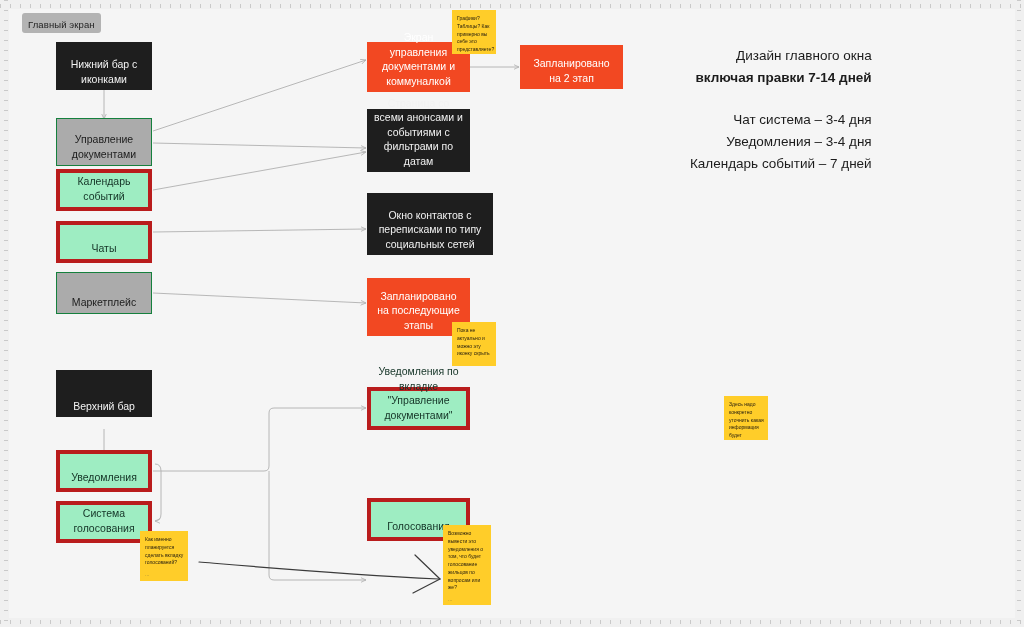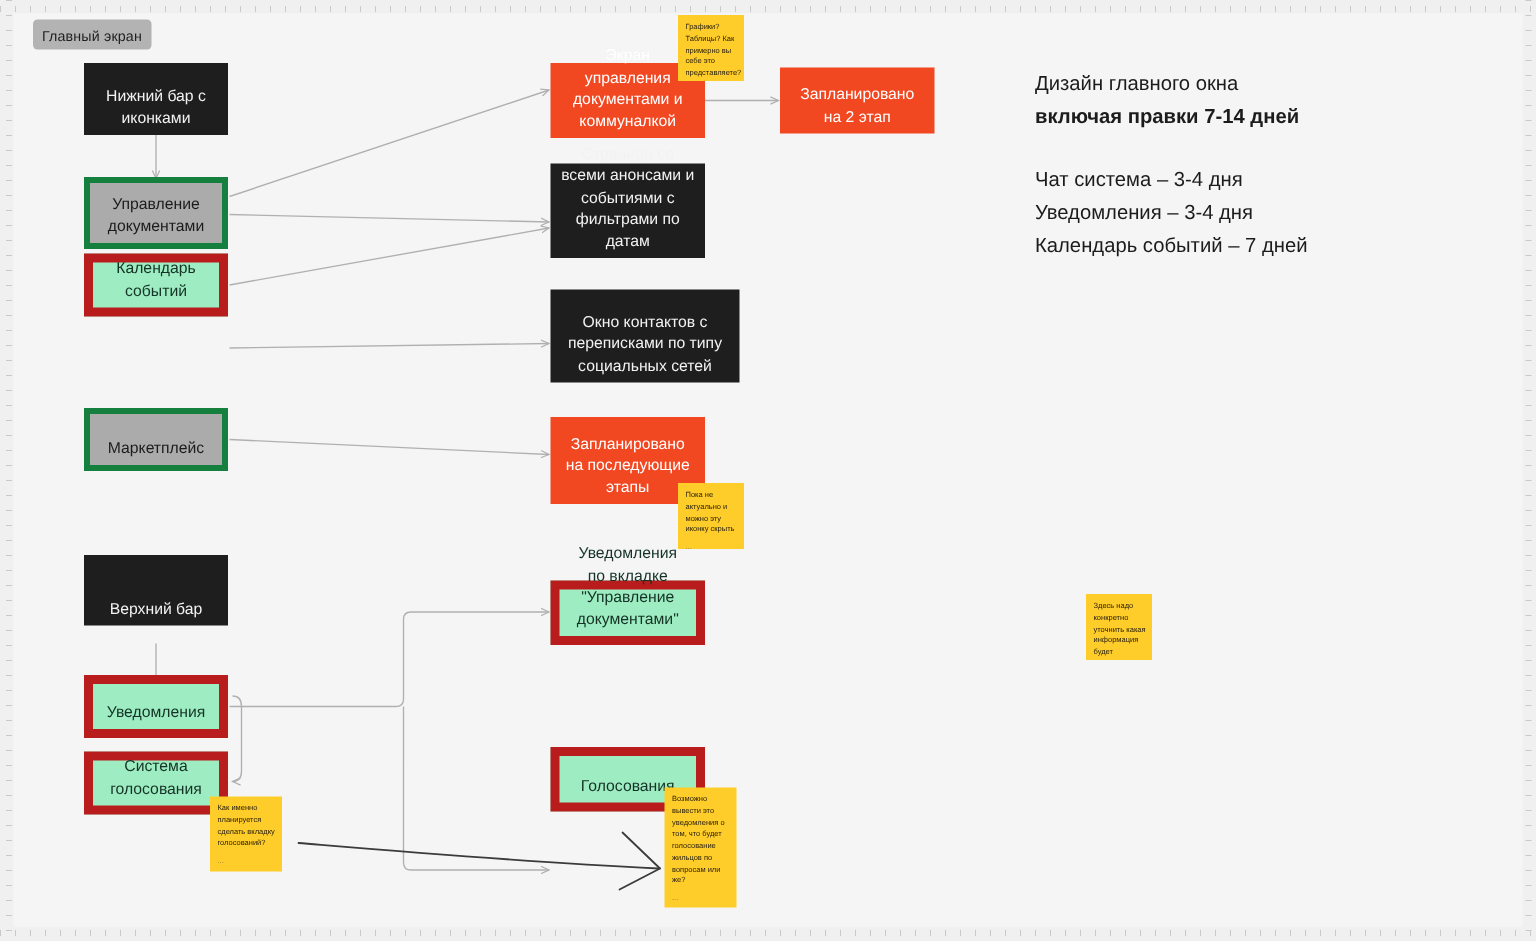--- a/index.html
+++ b/index.html
@@ -36,38 +36,38 @@
     white-space:nowrap;
   }
 
   .node{
     position:absolute;display:flex;align-items:flex-end;justify-content:center;
     text-align:center;box-sizing:border-box;line-height:1.38;
     font-size:10.5px;padding:4px 7px;
   }
   .node .txt{display:block;}
   .n-black{background:#1e1e1e;color:#f2f2f2;}
-  .n-gray{background:#ababab;color:#1c1c1c;border:4px solid #15803d;}
-  .n-green{background:#9eedc2;color:#143326;border:6px solid #b91c1c;}
+  .n-gray{background:#ababab;color:#1c1c1c;border:1px solid #15803d;}
+  .n-green{background:#9eedc2;color:#143326;border:4px solid #b91c1c;}
   .n-red{background:#f24822;color:#ffffff;}
 
   .sticky{
     position:absolute;background:#ffcd29;color:#2b2210;
     font-size:5px;line-height:1.55;padding:5px 4px 4px 5px;
     box-sizing:border-box;overflow:hidden;
     box-shadow:0 0 0 0 rgba(0,0,0,0);
   }
   .sticky .dots{display:block;margin-top:4px;color:#8a7b3a;}
 
   .bigpanel{
     position:absolute;background:#1e1e1e;color:#ffffff;
     display:flex;align-items:center;justify-content:center;text-align:center;
     font-size:20px;line-height:1.5;box-sizing:border-box;padding:0 34px;
   }
-  .notes{position:absolute;color:#1c1c1c;}
+  .notes{position:absolute;color:#1c1c1c;text-align:right;}
   .notes .l{font-size:13.5px;line-height:22px;white-space:nowrap;}
   .notes .l.bold{font-weight:bold;}
   .notes .gap{height:20px;}
 </style>
 </head>
 <body>
 
 <div id="canvas">
 
   <div class="ruler ruler-top"></div>
@@ -122,20 +122,23 @@
     </div>
 
     <div class="node n-gray" style="left:47px;top:109px;width:96px;height:48px;">
       <span class="txt">Управление документами</span>
     </div>
 
     <div class="node n-green" style="left:47px;top:160px;width:96px;height:42px;">
       <span class="txt">Календарь событий</span>
     </div>
 
+    <div class="node n-green" style="left:47px;top:212px;width:96px;height:42px;">
+      <span class="txt">Чаты</span>
+    </div>
 
     <div class="node n-gray" style="left:47px;top:263px;width:96px;height:42px;">
       <span class="txt">Маркетплейс</span>
     </div>
 
     <div class="node n-red" style="left:358px;top:33px;width:103px;height:50px;">
       <span class="txt">Экран управления документами и коммуналкой</span>
     </div>
 
     <div class="node n-red" style="left:511px;top:36px;width:103px;height:44px;">

